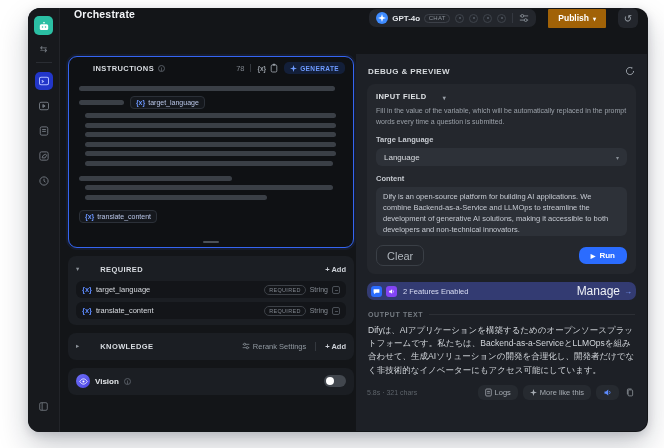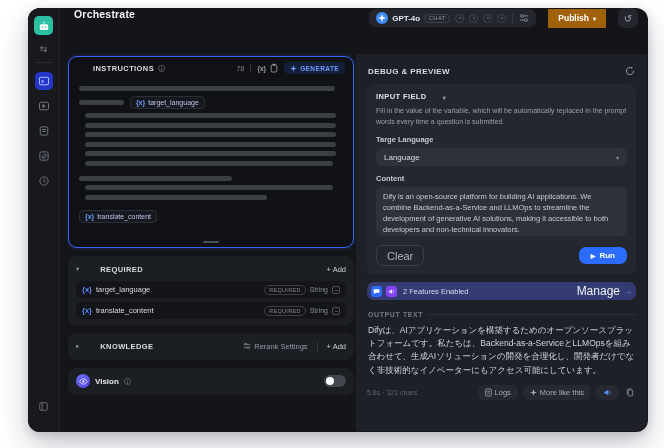--- a/index.html
+++ b/index.html
@@ -53,21 +53,21 @@
   .sk-bar.ind { margin-left:6px; }
   .chip { display:inline-flex; align-items:center; gap:3px; background:#15181d; border:1px solid #2b3038; border-radius:4px;
           padding:2px 5px; font-size:7px; cursor:pointer; }
   .cpfx { color:#6b96ff; font-weight:bold; }
   .cname { color:#b9c6e8; }
   .drag-handle { position:absolute; bottom:4px; left:50%; margin-left:-8px; width:16px; height:2.5px; background:#4c5158; border-radius:2px; cursor:ns-resize; }
 
   .card { margin-top:8px; background:#1b1e23; border-radius:8px; padding:5px 8px 6px; }
   .card-head { display:flex; align-items:center; gap:5px; height:16px; }
   .chev-sm { color:#8a9097; font-size:6.5px; cursor:pointer; }
-  .add-btn { background:none; border:none; color:#cdd1d7; font-size:7.5px; font-weight:normal; cursor:pointer; font-family:inherit; }
+  .add-btn { background:none; border:none; color:#cdd1d7; font-size:7.5px; font-weight:bold; cursor:pointer; font-family:inherit; }
   .var-row { background:#131519; border-radius:6px; height:17px; margin-top:4px; padding:0 6px; display:flex; align-items:center; gap:4px; }
   .vprefix { color:#5d8bff; font-size:7.5px; font-weight:bold; }
   .vname { color:#d8dbe0; font-size:7.5px; }
   .req { border:1px solid #3c4046; color:#80868e; font-size:5.5px; border-radius:7px; padding:1px 4px; letter-spacing:.3px; }
   .vtype { color:#868c94; font-size:7px; }
   .type-ico { width:8px; height:8px; border:1px solid #4a4f56; border-radius:2px; position:relative; }
   .type-ico::after { content:""; position:absolute; left:1.5px; top:3px; width:3.5px; height:1px; background:#4a4f56; }
   .rerank { display:flex; align-items:center; gap:3px; color:#9199a1; font-size:7.5px; cursor:pointer; }
   .head-div { width:1px; height:9px; background:#34383e; margin:0 4px; }
   .vision-ico { width:14px; height:14px; border-radius:50%; background:linear-gradient(135deg,#6d6ff7,#4f46e5); display:flex; align-items:center; justify-content:center; }

